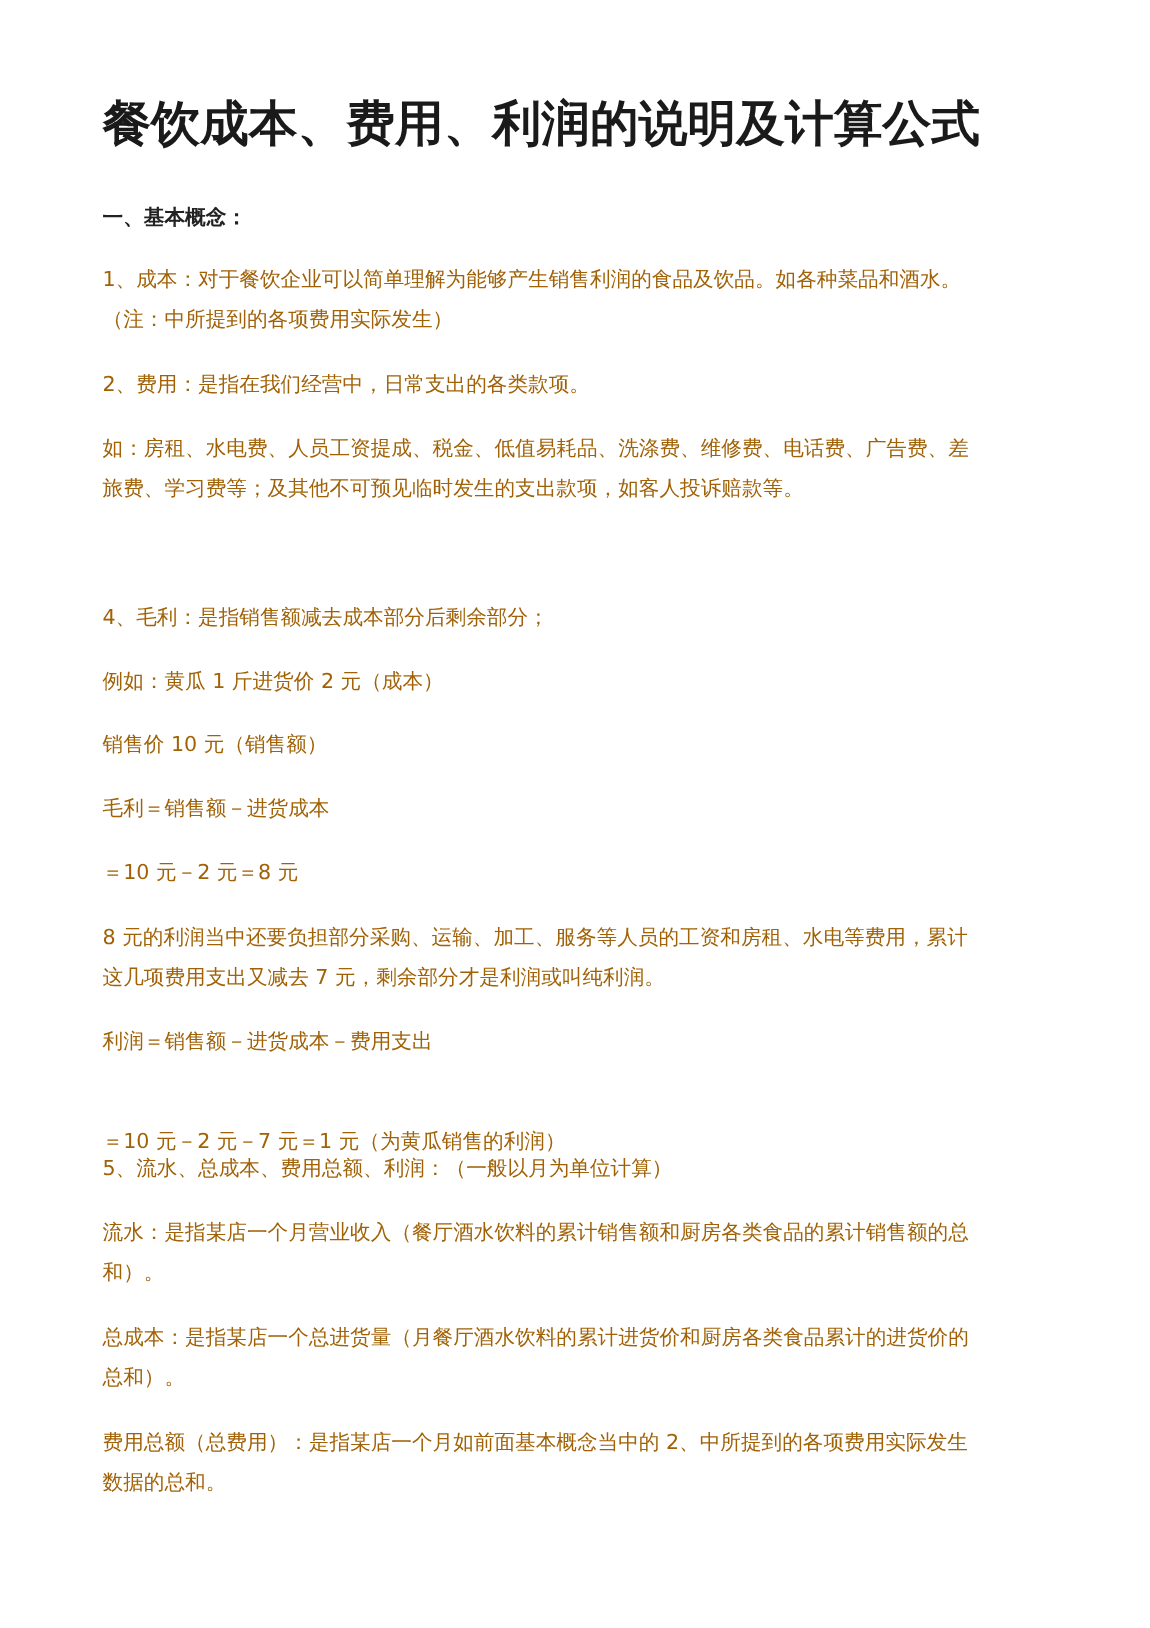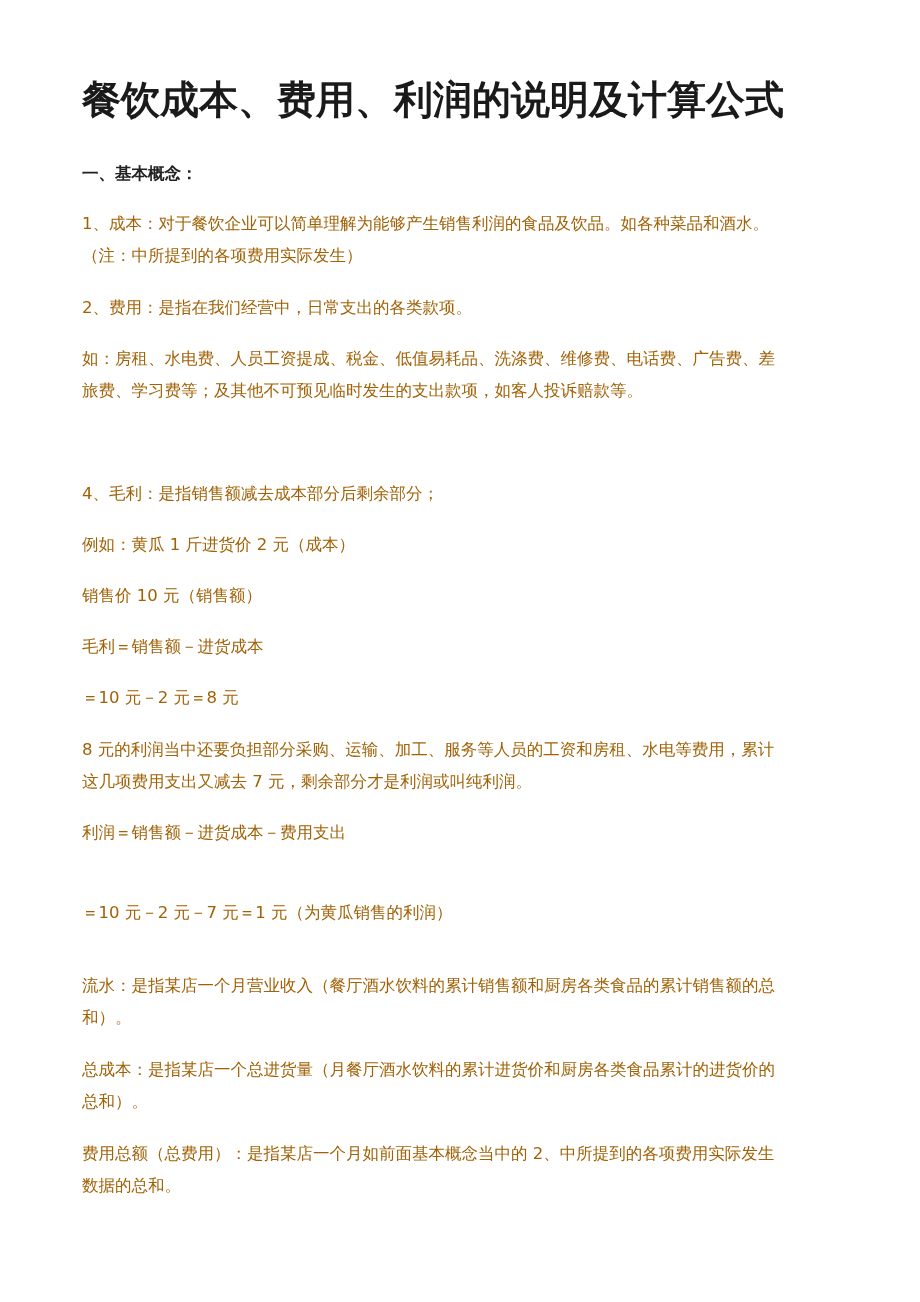--- a/index.html
+++ b/index.html
@@ -48,20 +48,21 @@
 
   <div class="line" style="top:686px;">＝10 元－2 元＝8 元</div>
 
   <div class="line" style="top:738px;">8 元的利润当中还要负担部分采购、运输、加工、服务等人员的工资和房租、水电等费用，累计</div>
   <div class="line" style="top:770px;">这几项费用支出又减去 7 元，剩余部分才是利润或叫纯利润。</div>
 
   <div class="line" style="top:821px;">利润＝销售额－进货成本－费用支出</div>
 
   <div class="line" style="top:872px;margin-top:29px;">＝10 元－2 元－7 元＝1 元（为黄瓜销售的利润）</div>
 
+  <div class="line" style="top:923px;">5、流水、总成本、费用总额、利润：（一般以月为单位计算）</div>
 
   <div class="line" style="top:974px;">流水：是指某店一个月营业收入（餐厅酒水饮料的累计销售额和厨房各类食品的累计销售额的总</div>
   <div class="line" style="top:1006px;">和）。</div>
 
   <div class="line" style="top:1058px;">总成本：是指某店一个总进货量（月餐厅酒水饮料的累计进货价和厨房各类食品累计的进货价的</div>
   <div class="line" style="top:1090px;">总和）。</div>
 
   <div class="line" style="top:1142px;">费用总额（总费用）：是指某店一个月如前面基本概念当中的 2、中所提到的各项费用实际发生</div>
   <div class="line" style="top:1174px;">数据的总和。</div>
 </div>

